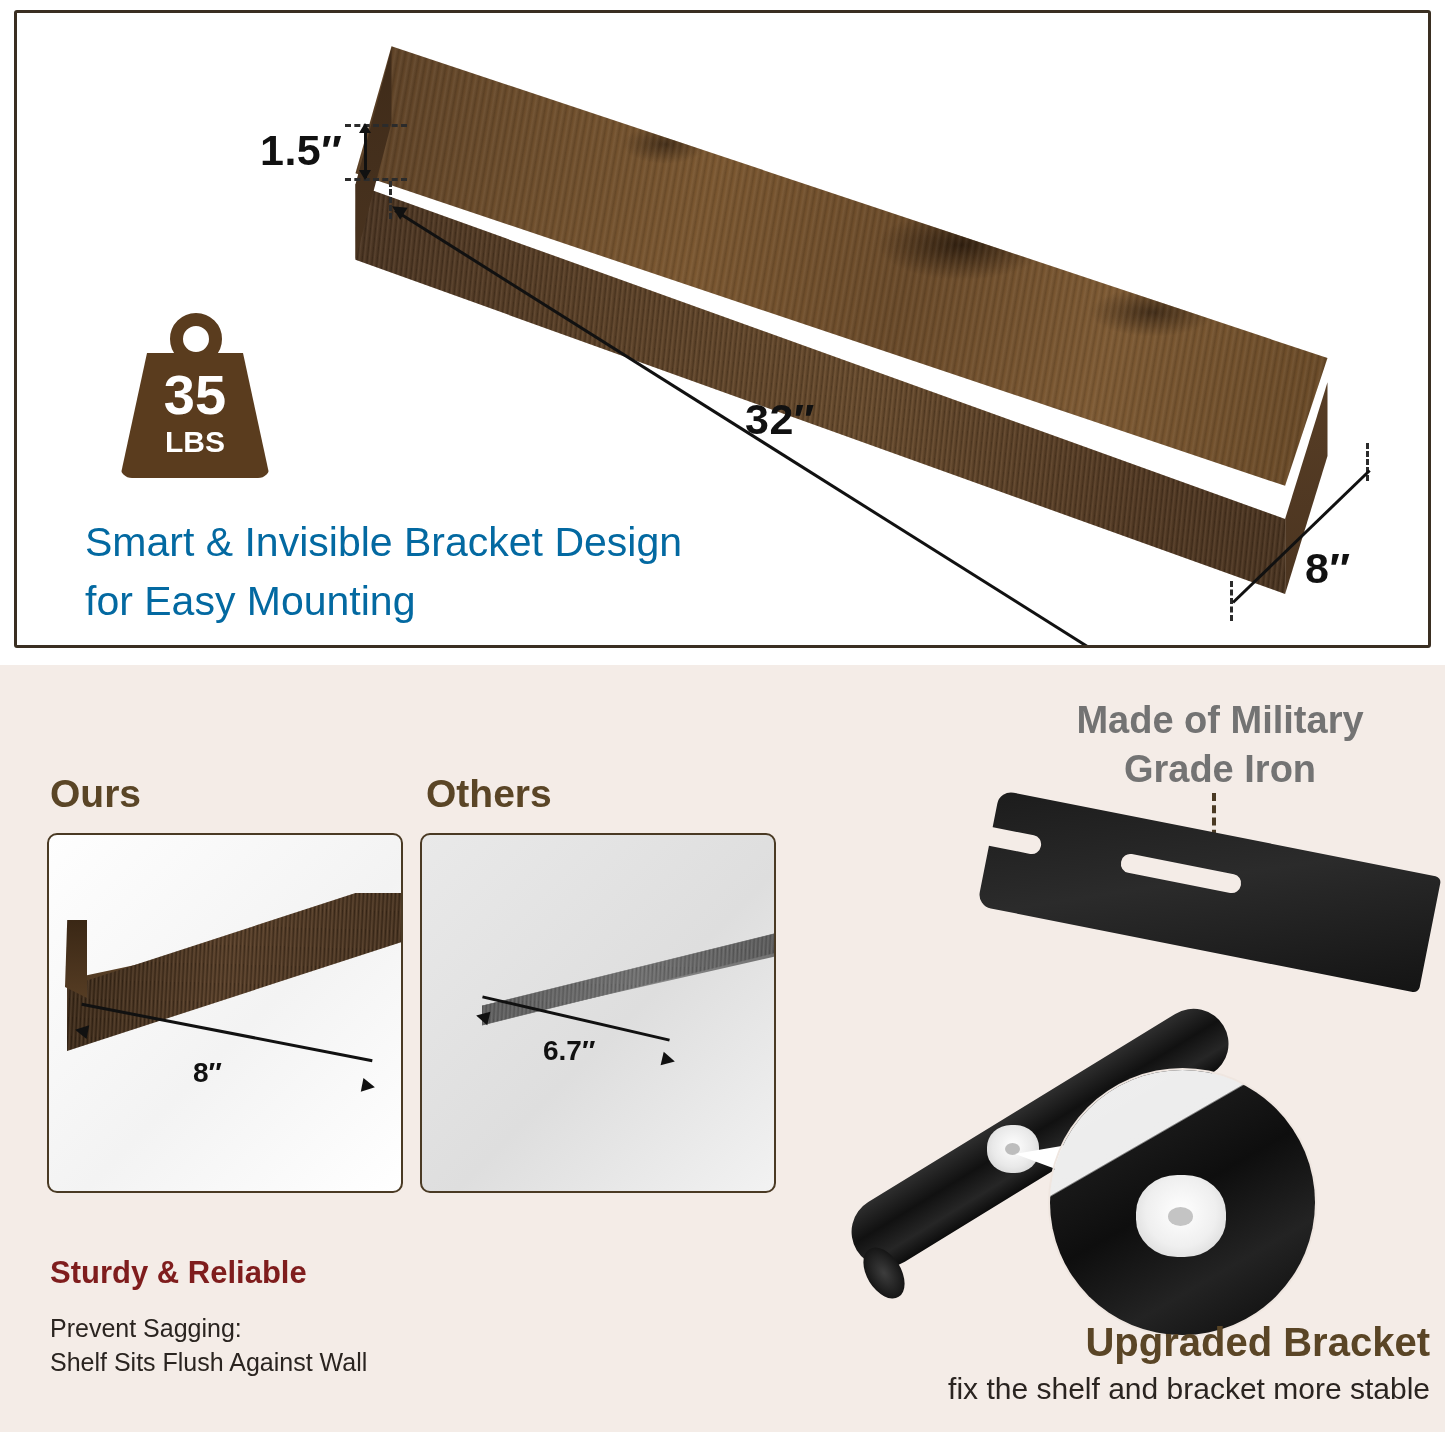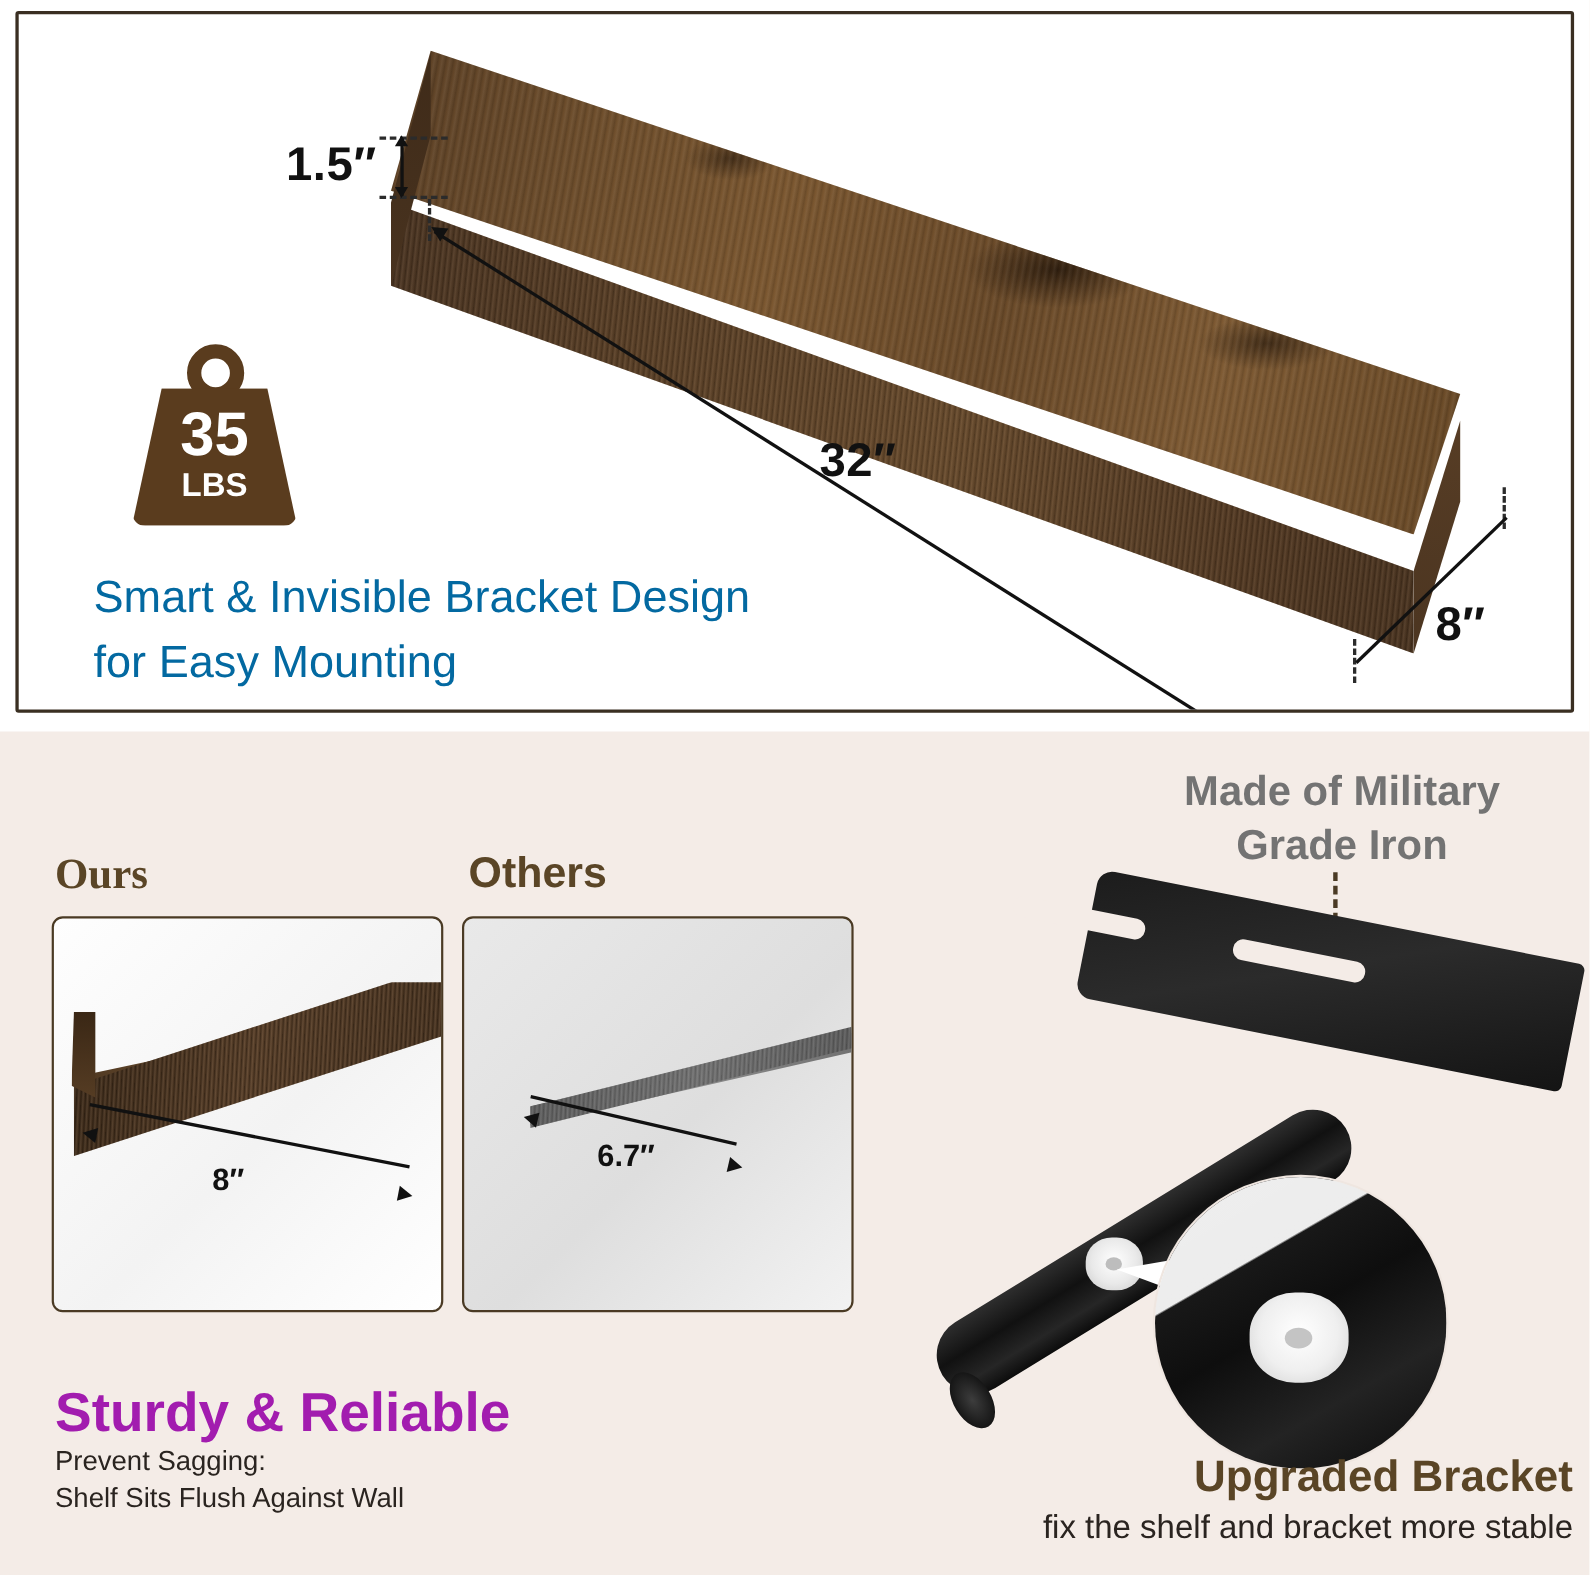--- a/index.html
+++ b/index.html
@@ -122,21 +122,21 @@
   
   .bottom {
     position: absolute; left: 0; top: 665px;
     width: 1445px; height: 767px;
     background: #f4ece7;
   }
 
   .cmp-label {
     position: absolute; font-size: 39px; font-weight: 700; color: #5a4526;
   }
-  .cmp-ours-label   { left: 50px; top: 772px; font-family: Liberation Serif, serif; }
+  .cmp-ours-label   { left: 50px; top: 772px; }
   .cmp-others-label { left: 426px; top: 772px; }
 
   .cmp-card {
     position: absolute; top: 833px; width: 356px; height: 360px;
     border: 2px solid #4a3a24; border-radius: 10px; overflow: hidden;
   }
   .cmp-ours   { left: 47px; background: linear-gradient(135deg,#fefefe 0%, #f3f3f3 55%, #ffffff 100%); }
   .cmp-others { left: 420px; background: linear-gradient(135deg,#e9e9e9 0%, #dedede 55%, #f2f2f2 100%); }
 
   
@@ -173,21 +173,21 @@
   }
 
   .cmp-dim {
     position: absolute; font-size: 28px; font-weight: 700; color: #111;
   }
   .cmp-dim-ours   { left: 193px; top: 1057px; }
   .cmp-dim-others { left: 507px; top: 1035px; margin-left: 36px; }
 
   .sturdy-title {
     position: absolute; left: 50px; top: 1255px;
-    font-size: 50px; font-weight: 700; color: #a21caf;
+    font-size: 31px; font-weight: 700; color: #7f1d1d;
   }
   .sturdy-sub {
     position: absolute; left: 50px; top: 1312px;
     font-size: 25px; line-height: 1.35; color: #2a2420;
   }
   .sturdy-sub .l2 { display: block; }
 
   
   .military-title {
     position: absolute; left: 1020px; top: 696px;

